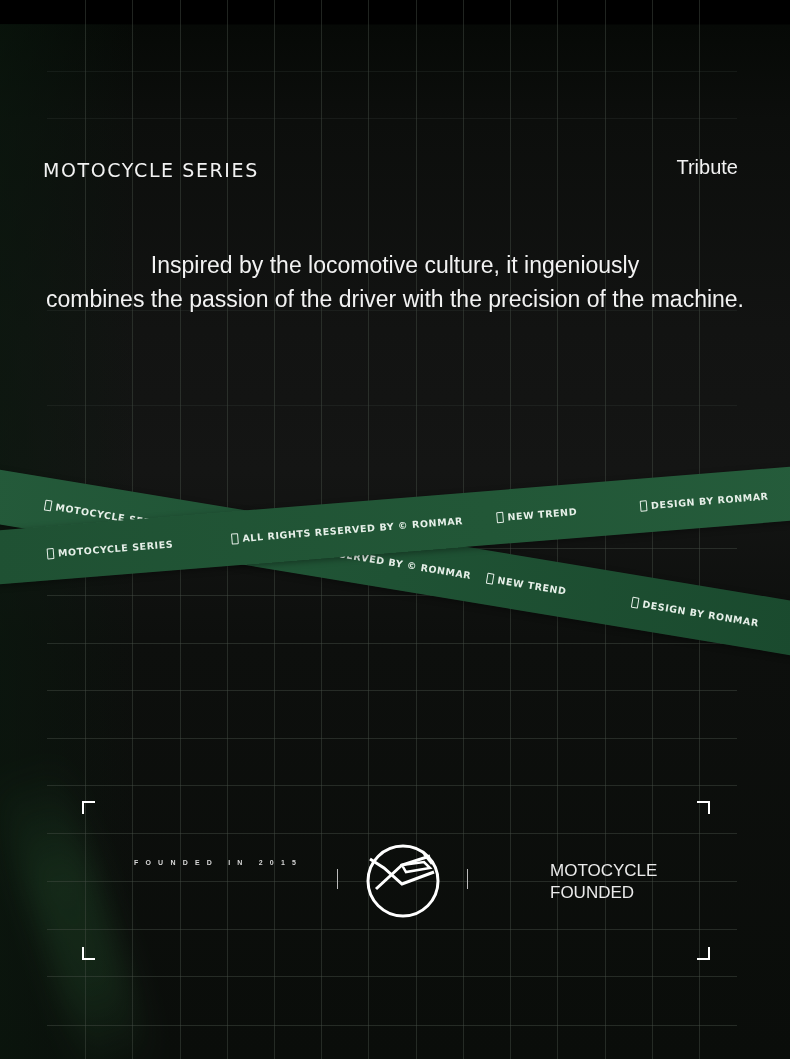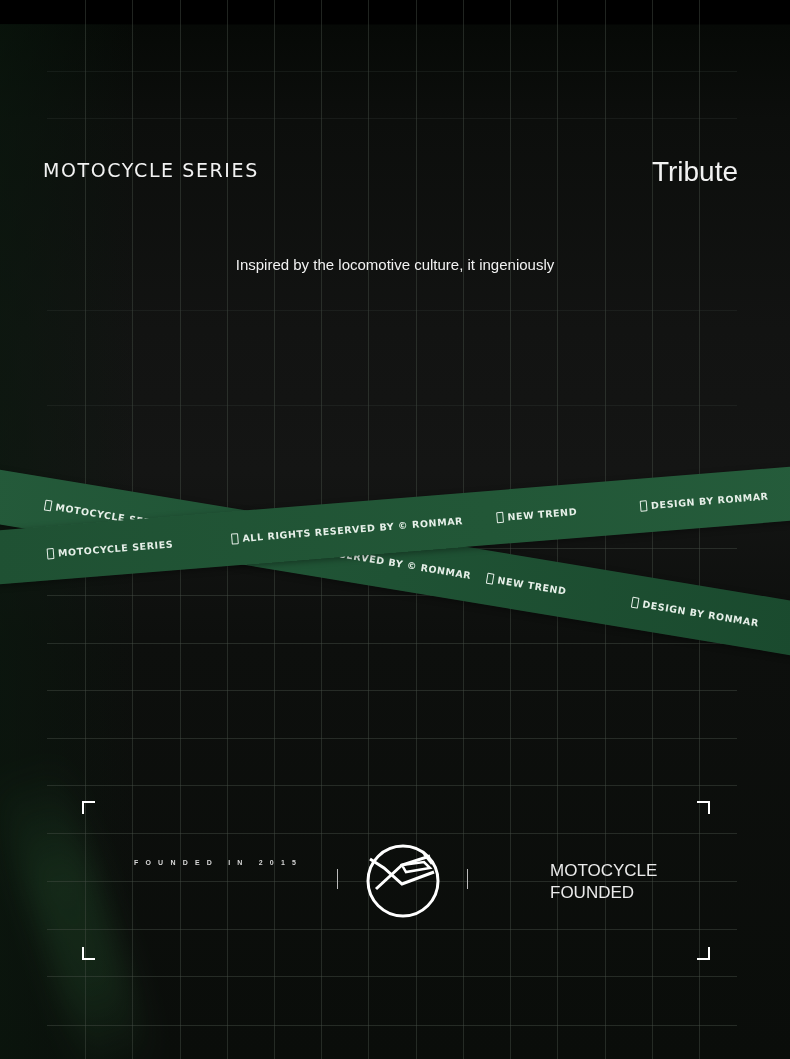--- a/index.html
+++ b/index.html
@@ -30,25 +30,25 @@
     .grid-h { left: 47px; width: 690px; height: 1px; }
     .grid-h.faint { background: rgba(60,66,62,0.25); }
 
     .header-left {
       position: absolute; left: 43px; top: 159px;
       font-size: 19px; letter-spacing: 1.6px; font-weight: normal;
       font-family: "DejaVu Sans", sans-serif;
     }
     .header-right {
       position: absolute; right: 52px; top: 156px;
-      font-size: 28px;
+      font-size: 20px;
     }
     .tagline {
       position: absolute; left: 0; width: 790px; top: 248px;
-      text-align: center; font-size: 15px; line-height: 34px;
+      text-align: center; font-size: 23px; line-height: 34px;
     }
 
     .ribbon {
       position: absolute; height: 54px; background: #1f5234;
       transform-origin: 0 0;
       display: flex; align-items: center;
       box-shadow: 0 2px 6px rgba(0,0,0,0.35);
       white-space: nowrap;
     }
     .ribbon-back { left: -10px; top: 468px; width: 830px; transform: rotate(9.4deg);
@@ -127,20 +127,21 @@
     <div class="grid-h" style="top:929px"></div>
     <div class="grid-h" style="top:976px"></div>
     <div class="grid-h" style="top:1025px"></div>
   </div>
 
   <div class="header-left">MOTOCYCLE SERIES</div>
   <div class="header-right">Tribute</div>
 
   <div class="tagline">
     <div>Inspired by the locomotive culture, it ingeniously</div>
+    <div>combines  the passion of the driver with the precision of the machine.</div>
   </div>
 
   <div class="ribbon ribbon-back">
     <span class="ribbon-item" style="left:60px">
       <span class="tag-icon"></span>
       <span>MOTOCYCLE SERIES</span>
     </span>
     <span class="ribbon-item" style="left:260px">
       <span class="tag-icon"></span>
       <span>ALL RIGHTS RESERVED BY © RONMAR</span>

